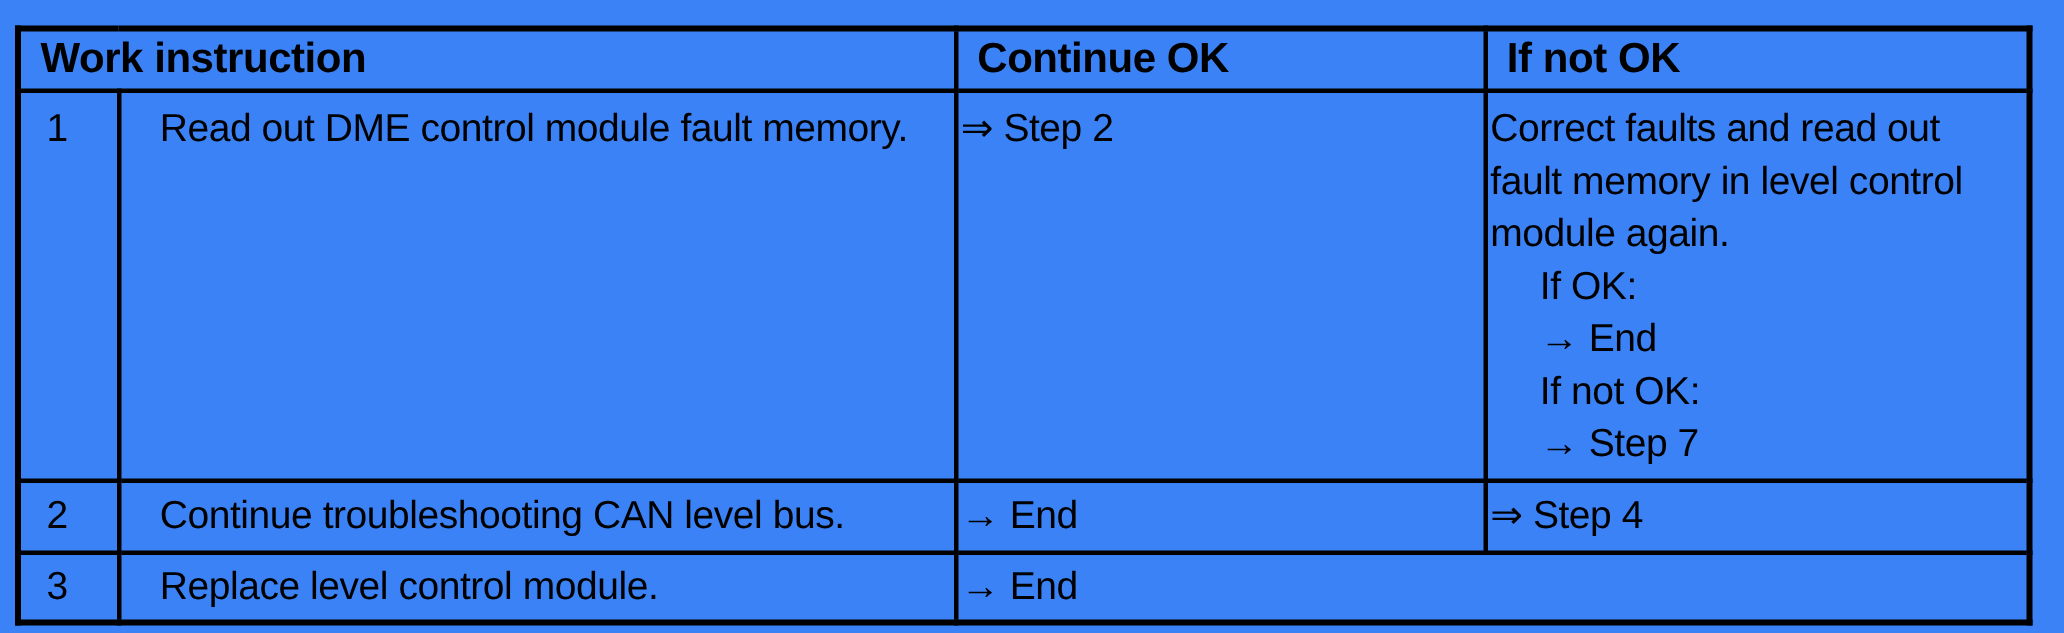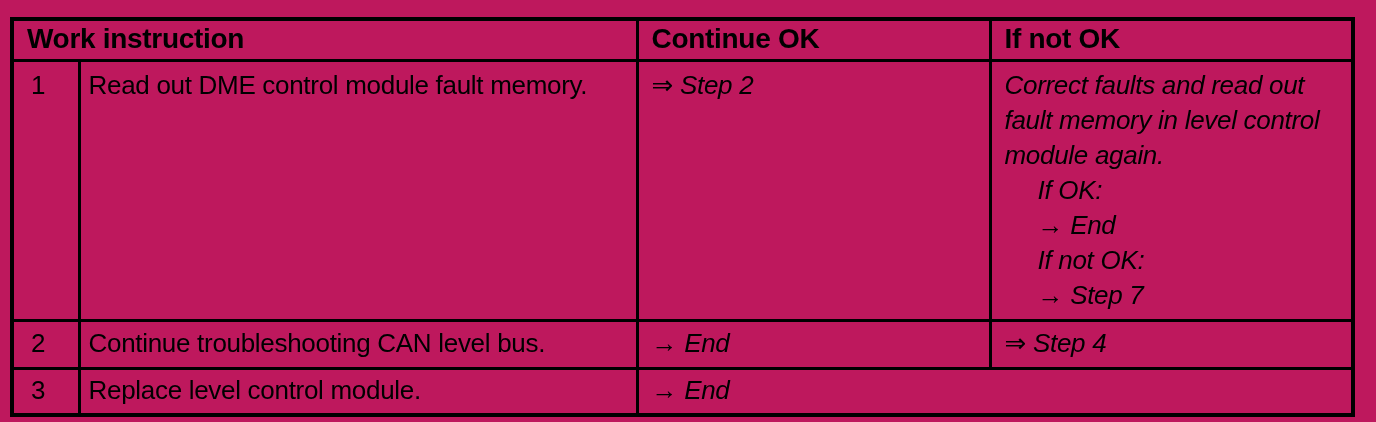--- a/index.html
+++ b/index.html
@@ -10,21 +10,21 @@
     height: 422px;
     background: #ffffff;
     overflow: hidden;
     font-family: "Liberation Sans", "DejaVu Sans", sans-serif;
     color: #000000;
   }
   .page {
     position: relative;
     width: 1376px;
     height: 422px;
-    background: #be185d;
+    background: #3b82f6;
   }
   table.wi-table {
     position: absolute;
     left: 10px;
     top: 17px;
     width: 1341px;
     border-collapse: collapse;
     table-layout: fixed;
     border: 4px solid #000000;
   }
@@ -53,23 +53,23 @@
     line-height: 35px;
     letter-spacing: -0.3px;
     vertical-align: top;
     padding: 6px 10px 6px 14px;
   }
   tr.r1 { height: 248px; }
   tr.r2 { height: 48px;  }
   tr.r3 { height: 46px;  }
 
   td.cell-step  { padding-left: 17px; }
-  td.cell-instr { padding-left: 8px; }
+  td.cell-instr { padding-left: 26px; }
   td.cell-ok,
-  td.cell-notok { padding-left: 13px; padding-right: 12px; font-style: italic; }
+  td.cell-notok { padding-left: 2px; padding-right: 12px; }
 
   tr.r2 td, tr.r3 td {
     vertical-align: middle;
     padding-top: 0;
     padding-bottom: 2px;
     white-space: nowrap;
   }
   .notok-line { white-space: nowrap; margin-left: 33px; }
 </style>
 </head>

